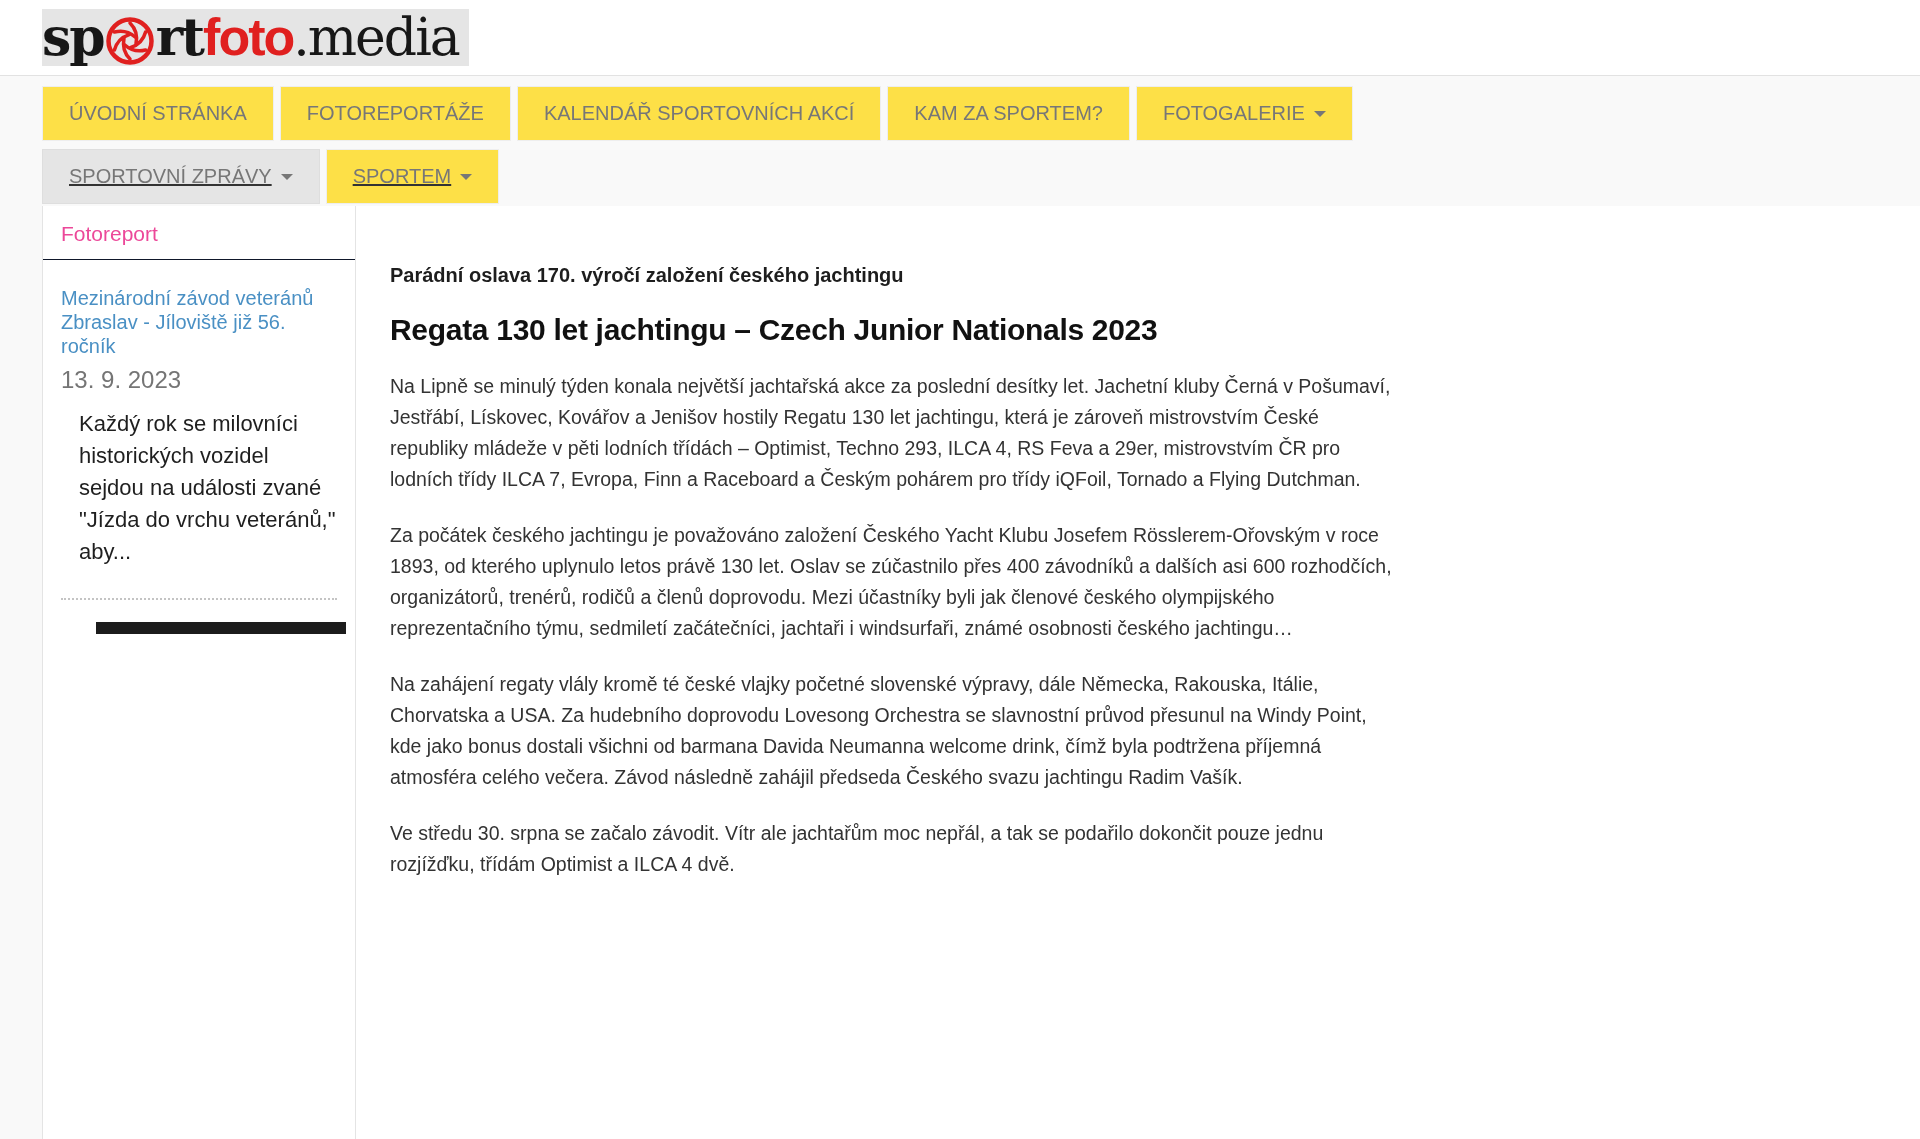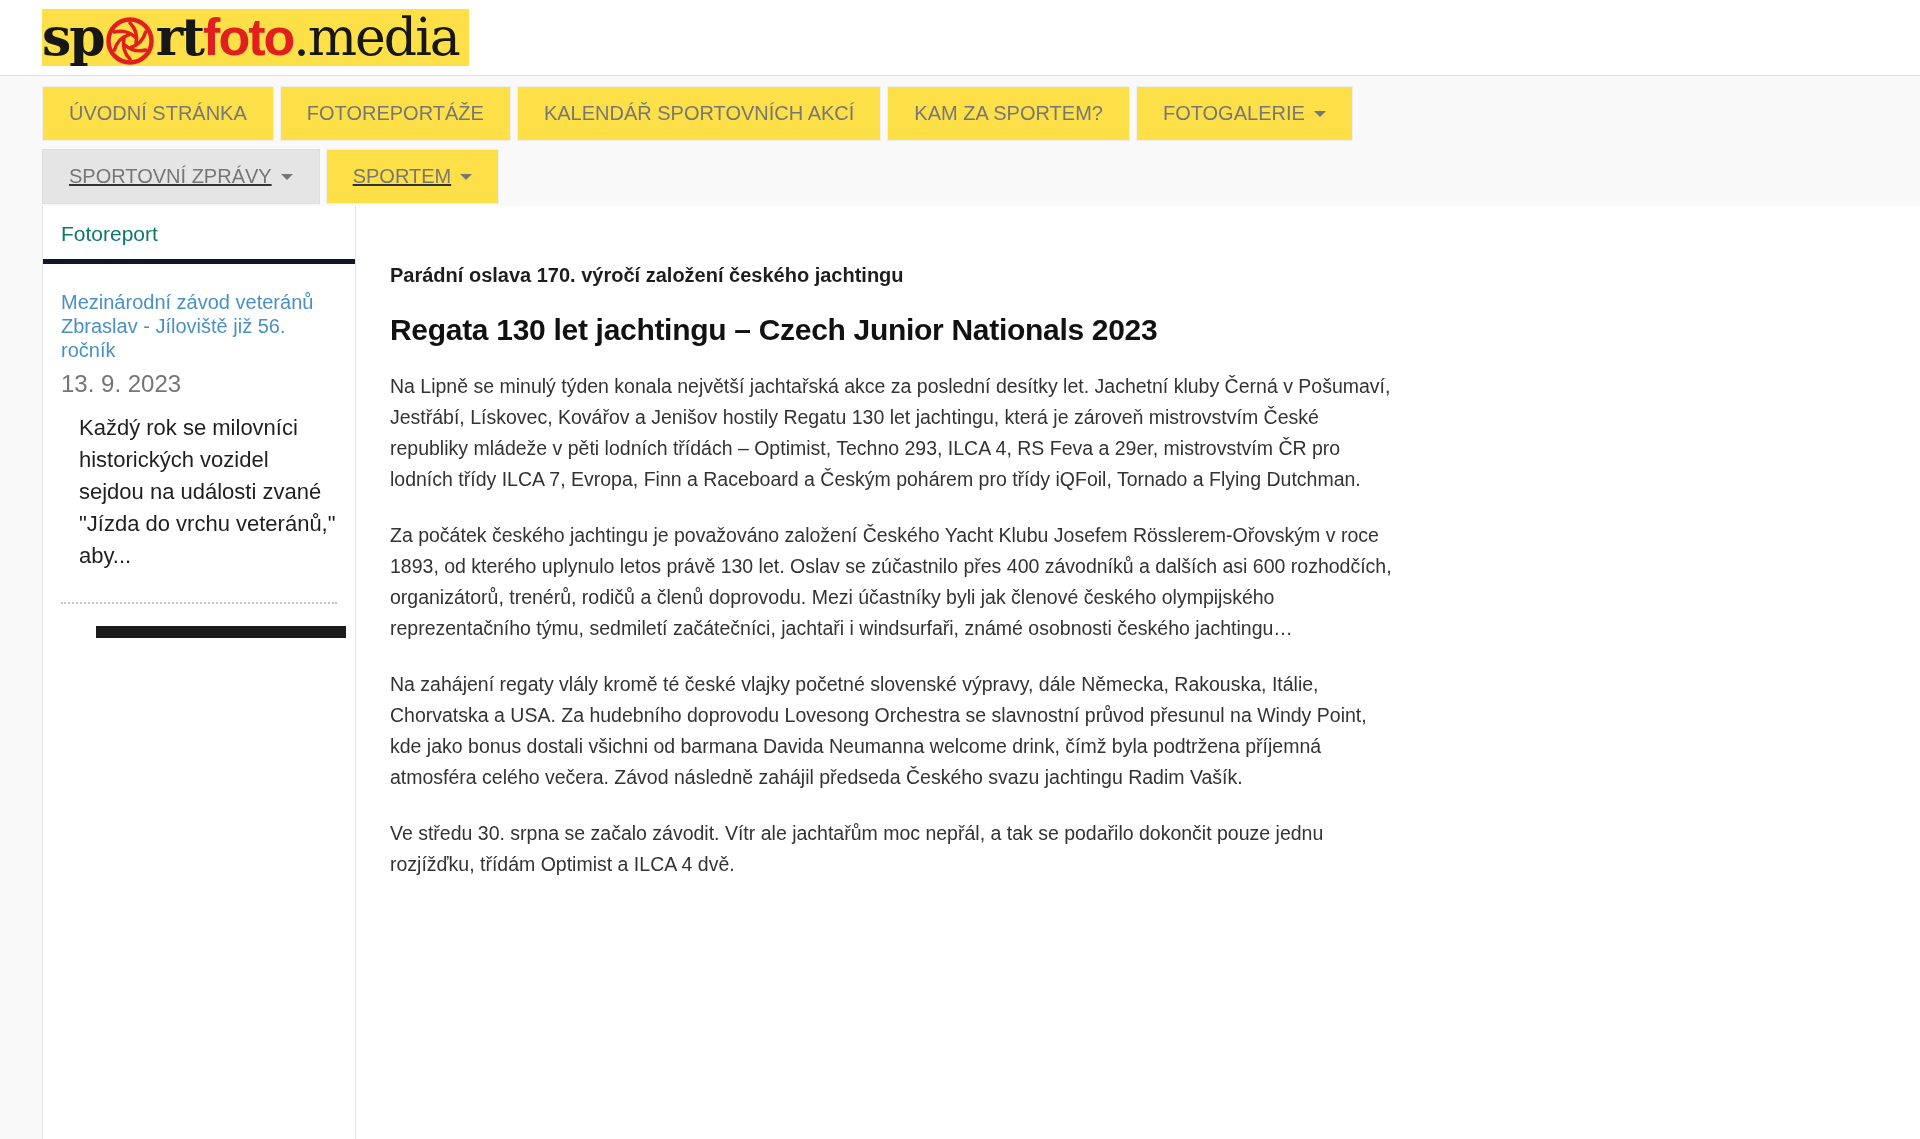--- a/index.html
+++ b/index.html
@@ -15,21 +15,21 @@
     height: 76px;
     background: #fff;
     border-bottom: 1px solid #e2e2e2;
     display: flex;
     align-items: center;
     padding-left: 42px;
   }
   .logo {
     display: flex;
     align-items: baseline;
-    background: #fde047;
+    background: #e5e5e5;
     padding: 2px 10px 2px 0;
     cursor: pointer;
     line-height: 1;
   }
   .logo-seg { font-family: "DejaVu Serif", serif; font-size: 52px; font-weight: 700; color: #171717; letter-spacing: -2px; }
   .logo-media { font-family: "DejaVu Serif", serif; font-size: 52px; font-weight: 400; color: #171717; letter-spacing: -2px; }
   .logo-foto { font-family: "Liberation Sans", sans-serif; font-size: 52px; font-weight: 700; color: #e0201f; letter-spacing: -2px; }
   .aperture { align-self: center; transform: translateY(5px); margin: 0 1px; }
 
   
@@ -63,23 +63,23 @@
 
   .sidebar {
     width: 314px;
     background: #fff;
     border-left: 1px solid #e4e4e4;
     border-right: 1px solid #e4e4e4;
     flex-shrink: 0;
   }
   .sidebar-title {
     font-size: 21px;
-    color: #0f766e;
+    color: #ec4899;
     padding: 16px 18px 13px 18px;
-    border-bottom: 5px solid #0f172a;
+    border-bottom: 1px solid #0f172a;
     font-weight: 400;
   }
   .sidebar-article { padding: 26px 18px 0 18px; }
   .sidebar-article-title {
     color: #4a90c4;
     font-size: 20px;
     line-height: 24px;
     cursor: pointer;
     display: block;
     text-decoration: none;

